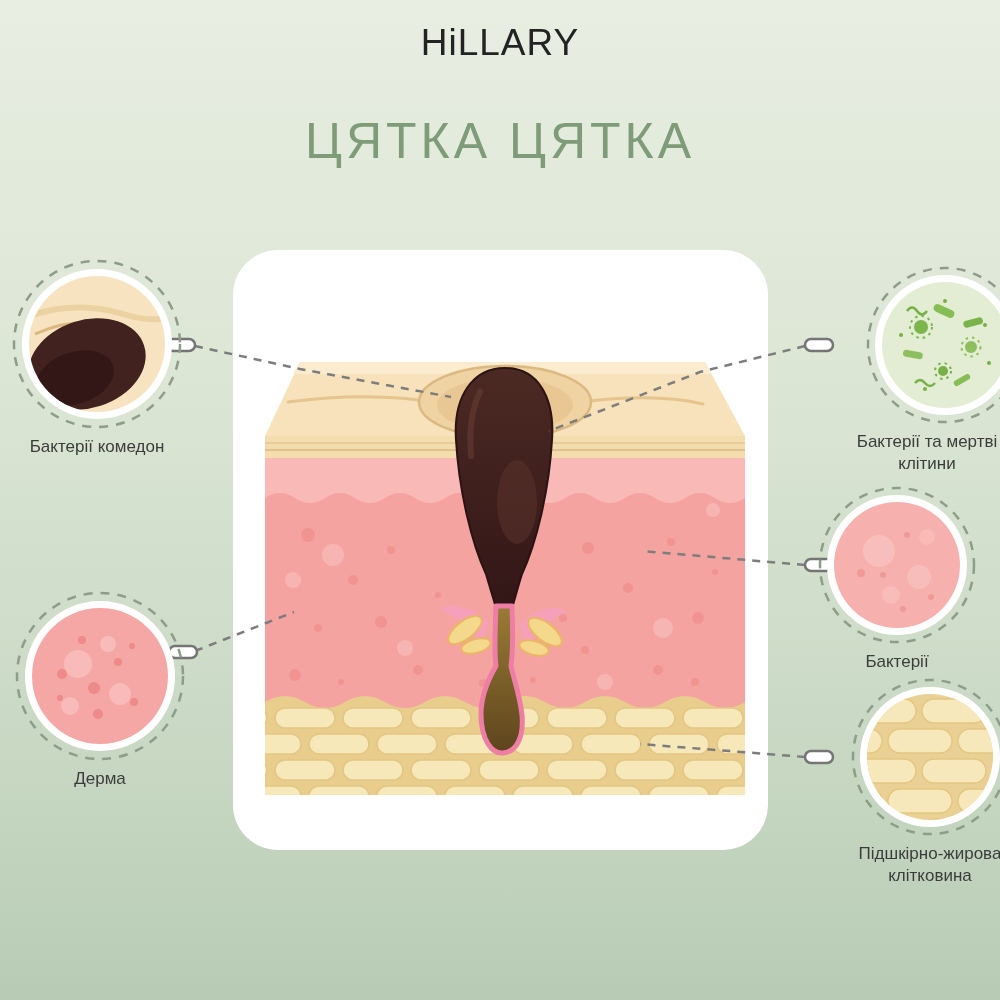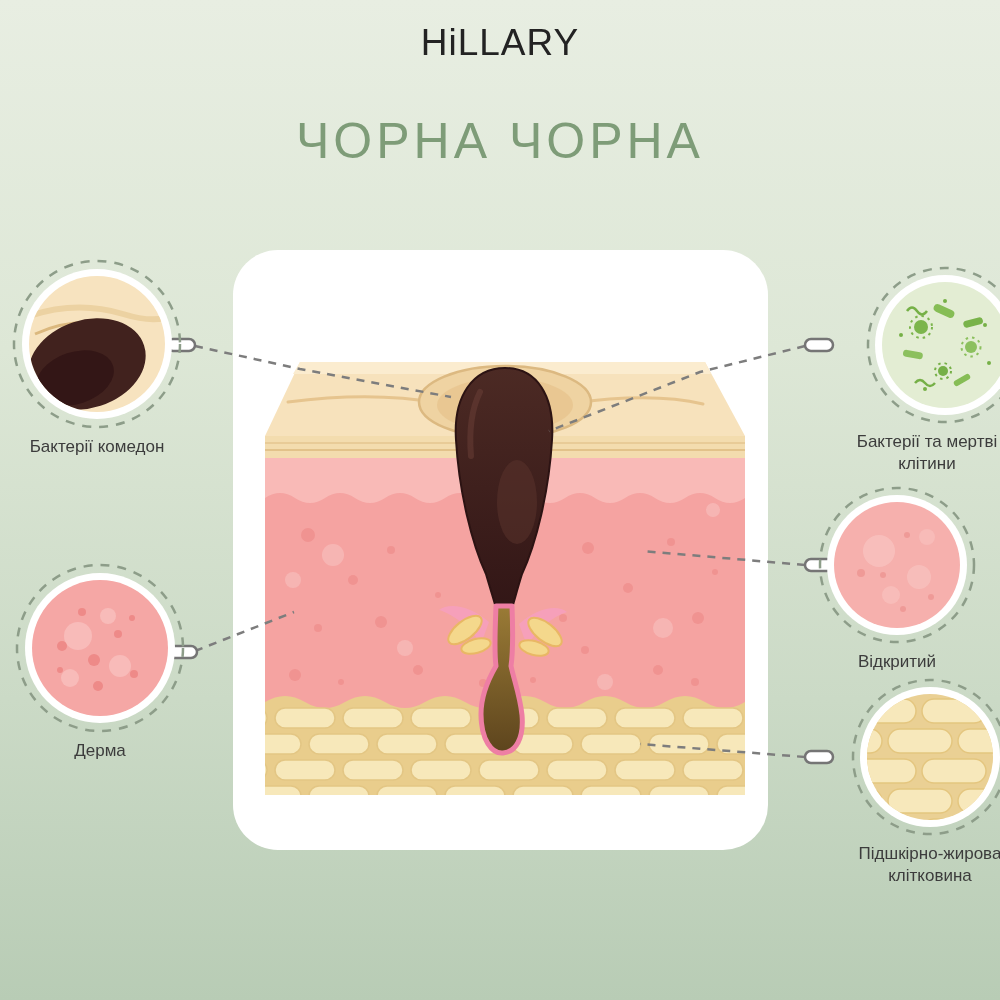--- a/index.html
+++ b/index.html
@@ -28,21 +28,21 @@
   }
   .co-left{width:200px;}
   .co-right{width:196px;}
 </style>
 </head>
 <body>
 
 <div class="page">
 
   <div class="logo">HiLLARY</div>
-  <div class="title">ЧОРНА ЧОРНА</div>
+  <div class="title">ЦЯТКА ЦЯТКА</div>
 
   <div class="card">
     <svg viewBox="0 0 535 600">
       <defs>
         <clipPath id="frontClip">
             <rect x="32" y="186" width="480" height="359"></rect>
           </clipPath>
         <linearGradient id="plugGrad" x1="0" y1="0" x2="0" y2="1">
           <stop offset="0" stop-color="#4c2a24"></stop>
             <stop offset="1" stop-color="#321616"></stop>
@@ -193,21 +193,21 @@
         <rect x="18" y="18" width="136" height="136" fill="#f7e3bf"></rect>
         <path d="M18,58 Q66,42 112,56 Q138,64 154,60" stroke="#ecd2a2" stroke-width="6" fill="none"></path>
         <path d="M24,76 Q60,60 98,66" stroke="#dbb87e" stroke-width="3" fill="none"></path>
         <ellipse cx="76" cy="106" rx="60" ry="44" transform="rotate(-18 76 106)" fill="#41221e"></ellipse>
         <ellipse cx="64" cy="120" rx="40" ry="26" transform="rotate(-18 64 120)" fill="#331616"></ellipse>
       </g>
     </svg>
     <div class="label">Бактерії комедон</div>
   </div>
 
-  <div class="callout co-left" style="left:0px;top:562px;">
+  <div class="callout co-left" style="left:0px;top:590px;">
     <svg width="172" height="172" viewBox="0 0 172 172">
       <circle cx="86" cy="86" r="83" fill="none" stroke="#8d9d89" stroke-width="2.5" stroke-dasharray="9 8"></circle>
       <circle cx="86" cy="86" r="75" fill="#ffffff"></circle>
       <clipPath id="clipDe">
           <circle cx="86" cy="86" r="68"></circle>
         </clipPath>
       <g clip-path="url(#clipDe)">
         <rect x="18" y="18" width="136" height="136" fill="#f5a7a5"></rect>
         <g fill="#f9c4c2" opacity="0.7">
           <circle cx="64" cy="74" r="14"></circle>
@@ -284,21 +284,21 @@
         </g>
         <g fill="#ef9a97">
           <circle cx="44" cy="88" r="4"></circle>
             <circle cx="90" cy="50" r="3"></circle>
           <circle cx="66" cy="90" r="3"></circle>
             <circle cx="114" cy="112" r="3"></circle>
             <circle cx="86" cy="124" r="3"></circle>
         </g>
       </g>
     </svg>
-    <div class="label">Відкритий</div>
+    <div class="label">Бактерії</div>
   </div>
 
   <div class="callout co-right" style="left:832px;top:677px;">
     <svg width="160" height="160" viewBox="0 0 160 160">
       <circle cx="80" cy="80" r="77" fill="none" stroke="#8d9d89" stroke-width="2.5" stroke-dasharray="9 8"></circle>
       <circle cx="80" cy="80" r="70" fill="#ffffff"></circle>
       <clipPath id="clipFa">
           <circle cx="80" cy="80" r="63"></circle>
         </clipPath>
       <g clip-path="url(#clipFa)">

